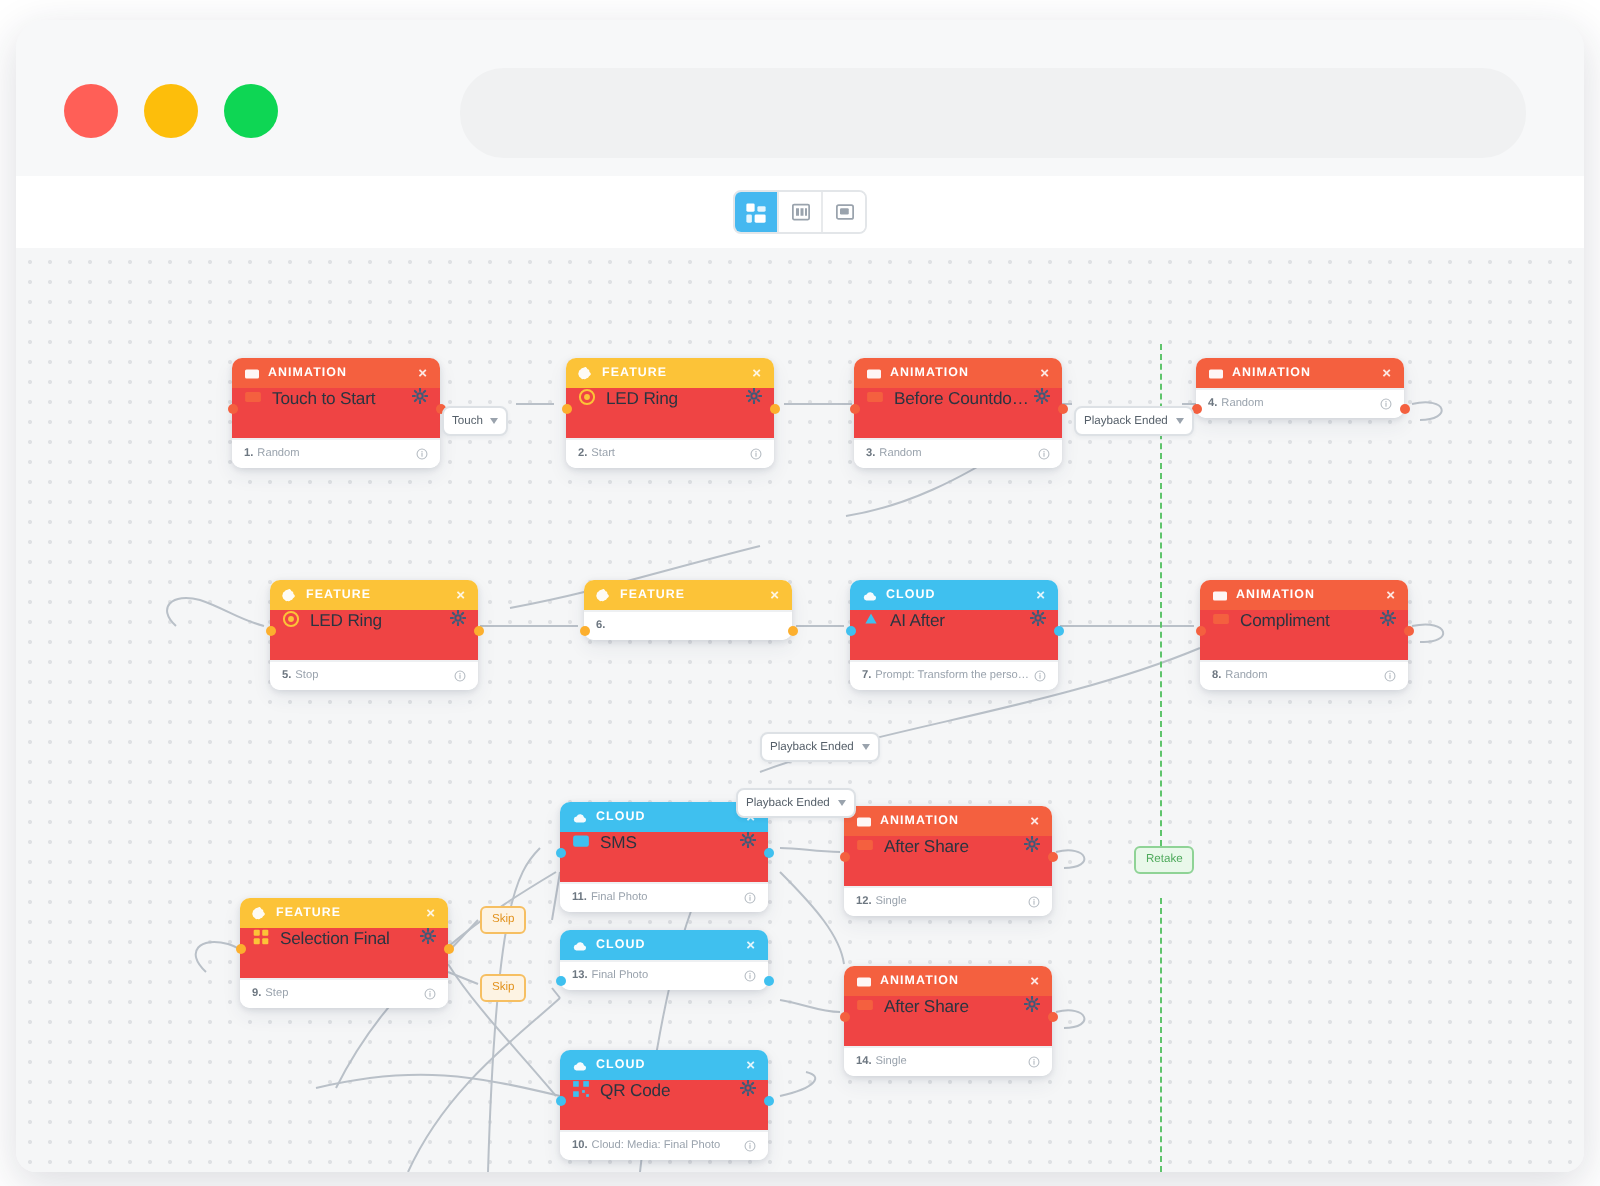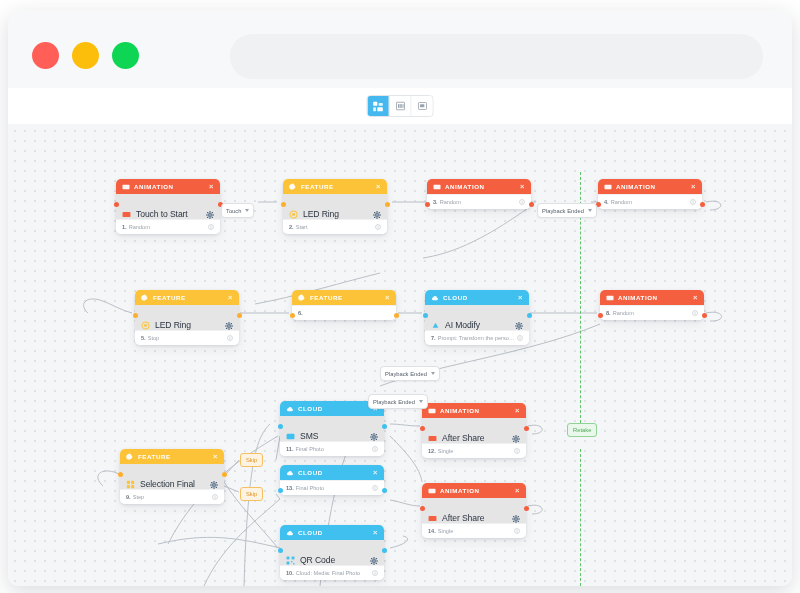--- a/index.html
+++ b/index.html
@@ -73,22 +73,22 @@
     color:#ffffff;font-size:6.2px;font-weight:bold;letter-spacing:.55px;
   }
   .hd-animation{background:#f4603f;}
   .hd-feature{background:#fcc338;}
   .hd-cloud{background:#3fc0ef;}
   .hd-ico{width:8px;height:8px;margin-right:4px;flex:0 0 auto;opacity:.95;}
   .hd-ttl{flex:1 1 auto;white-space:nowrap;}
   .hd-x{font-size:7.5px;opacity:.85;line-height:1;cursor:pointer;}
 
   .node-bd{
-    height:25px;display:flex;align-items:flex-end;padding:0 6px;
-    background:#e5e5e5;
+    height:25px;display:flex;align-items:flex-start;padding:0 6px;
+    background:#ef4444;
   }
   .bd-ico{width:9px;height:9px;margin-right:5px;flex:0 0 auto;}
   .bd-ttl{
     flex:1 1 auto;font-size:8.6px;color:#2b3440;white-space:nowrap;
     overflow:hidden;text-overflow:ellipsis;letter-spacing:-.1px;
   }
   .bd-gear{width:8px;height:8px;flex:0 0 auto;margin-left:2px;}
 
   .node-ft{
     height:14px;display:flex;align-items:center;padding:0 6px;
@@ -303,20 +303,39 @@
             <span class="port port-r p-orange"></span>
           </div>
           <div class="node" style="left: 419px; top: 55px;">
             <div class="node-hd hd-animation">
               <span class="hd-ico"><svg viewBox="0 0 16 16" width="8" height="8">
                   <rect x="1" y="3.5" width="14" height="9" rx="1.6" fill="#ffffff"></rect>
                 </svg></span>
               <span class="hd-ttl">ANIMATION</span>
               <span class="hd-x">×</span>
             </div>
+            <div class="node-bd">
+              <span class="bd-ico"><svg viewBox="0 0 16 16" width="9" height="9">
+                  <rect x="1" y="3.5" width="14" height="9" rx="1.6" fill="#f4603f"></rect>
+                </svg></span>
+              <span class="bd-ttl">Before Countdown</span>
+              <span class="bd-gear"><svg viewBox="0 0 16 16" width="8" height="8">
+                  <circle cx="8" cy="8" r="2.7" fill="none" stroke="#3f5a78" stroke-width="2"></circle>
+                  <g stroke="#3f5a78" stroke-width="2.1" stroke-linecap="round">
+                    <path d="M8 .8 v2.1"></path>
+                    <path d="M8 13.1 v2.1"></path>
+                    <path d="M.8 8 h2.1"></path>
+                    <path d="M13.1 8 h2.1"></path>
+                    <path d="M2.9 2.9 l1.5 1.5"></path>
+                    <path d="M11.6 11.6 l1.5 1.5"></path>
+                    <path d="M13.1 2.9 l-1.5 1.5"></path>
+                    <path d="M4.4 11.6 l-1.5 1.5"></path>
+                  </g>
+                </svg></span>
+            </div>
             <div class="node-ft">
               <span class="ft-txt"><span class="ft-num">3.</span><span>Random</span></span>
               <span class="ft-info"><svg viewBox="0 0 16 16" width="6" height="6">
                   <circle cx="8" cy="8" r="6.6" fill="none" stroke="#b3bac1" stroke-width="1.4"></circle>
                   <path d="M8 6.8 v4.2" stroke="#b3bac1" stroke-width="1.5" stroke-linecap="round"></path>
                   <circle cx="8" cy="4.8" r=".95" fill="#b3bac1"></circle>
                 </svg></span>
             </div>
             <span class="port port-l p-red"></span>
             <span class="port port-r p-red"></span>
@@ -398,21 +417,21 @@
               <span class="hd-ico"><svg viewBox="0 0 16 16" width="8" height="8">
                   <path d="M4.2 12.5 a3.1 3.1 0 0 1 .4 -6.1 a4 4 0 0 1 7.5 1 a2.6 2.6 0 0 1 -.4 5.1 Z" fill="#ffffff"></path>
                 </svg></span>
               <span class="hd-ttl">CLOUD</span>
               <span class="hd-x">×</span>
             </div>
             <div class="node-bd">
               <span class="bd-ico"><svg viewBox="0 0 16 16" width="9" height="9">
                   <path d="M3 12 L8 3 L13 12 Z" fill="#3fc0ef"></path>
                 </svg></span>
-              <span class="bd-ttl">AI Modify</span>
+              <span class="bd-ttl">AI After</span>
               <span class="bd-gear"><svg viewBox="0 0 16 16" width="8" height="8">
                   <circle cx="8" cy="8" r="2.7" fill="none" stroke="#3f5a78" stroke-width="2"></circle>
                   <g stroke="#3f5a78" stroke-width="2.1" stroke-linecap="round">
                     <path d="M8 .8 v2.1"></path>
                     <path d="M8 13.1 v2.1"></path>
                     <path d="M.8 8 h2.1"></path>
                     <path d="M13.1 8 h2.1"></path>
                     <path d="M2.9 2.9 l1.5 1.5"></path>
                     <path d="M11.6 11.6 l1.5 1.5"></path>
                     <path d="M13.1 2.9 l-1.5 1.5"></path>
@@ -431,20 +450,39 @@
             <span class="port port-l p-blue"></span>
             <span class="port port-r p-blue"></span>
           </div>
           <div class="node" style="left: 592px; top: 166px;">
             <div class="node-hd hd-animation">
               <span class="hd-ico"><svg viewBox="0 0 16 16" width="8" height="8">
                   <rect x="1" y="3.5" width="14" height="9" rx="1.6" fill="#ffffff"></rect>
                 </svg></span>
               <span class="hd-ttl">ANIMATION</span>
               <span class="hd-x">×</span>
+            </div>
+            <div class="node-bd">
+              <span class="bd-ico"><svg viewBox="0 0 16 16" width="9" height="9">
+                  <rect x="1" y="3.5" width="14" height="9" rx="1.6" fill="#f4603f"></rect>
+                </svg></span>
+              <span class="bd-ttl">Compliment</span>
+              <span class="bd-gear"><svg viewBox="0 0 16 16" width="8" height="8">
+                  <circle cx="8" cy="8" r="2.7" fill="none" stroke="#3f5a78" stroke-width="2"></circle>
+                  <g stroke="#3f5a78" stroke-width="2.1" stroke-linecap="round">
+                    <path d="M8 .8 v2.1"></path>
+                    <path d="M8 13.1 v2.1"></path>
+                    <path d="M.8 8 h2.1"></path>
+                    <path d="M13.1 8 h2.1"></path>
+                    <path d="M2.9 2.9 l1.5 1.5"></path>
+                    <path d="M11.6 11.6 l1.5 1.5"></path>
+                    <path d="M13.1 2.9 l-1.5 1.5"></path>
+                    <path d="M4.4 11.6 l-1.5 1.5"></path>
+                  </g>
+                </svg></span>
             </div>
             <div class="node-ft">
               <span class="ft-txt"><span class="ft-num">8.</span><span>Random</span></span>
               <span class="ft-info"><svg viewBox="0 0 16 16" width="6" height="6">
                   <circle cx="8" cy="8" r="6.6" fill="none" stroke="#b3bac1" stroke-width="1.4"></circle>
                   <path d="M8 6.8 v4.2" stroke="#b3bac1" stroke-width="1.5" stroke-linecap="round"></path>
                   <circle cx="8" cy="4.8" r=".95" fill="#b3bac1"></circle>
                 </svg></span>
             </div>
             <span class="port port-l p-red"></span>

